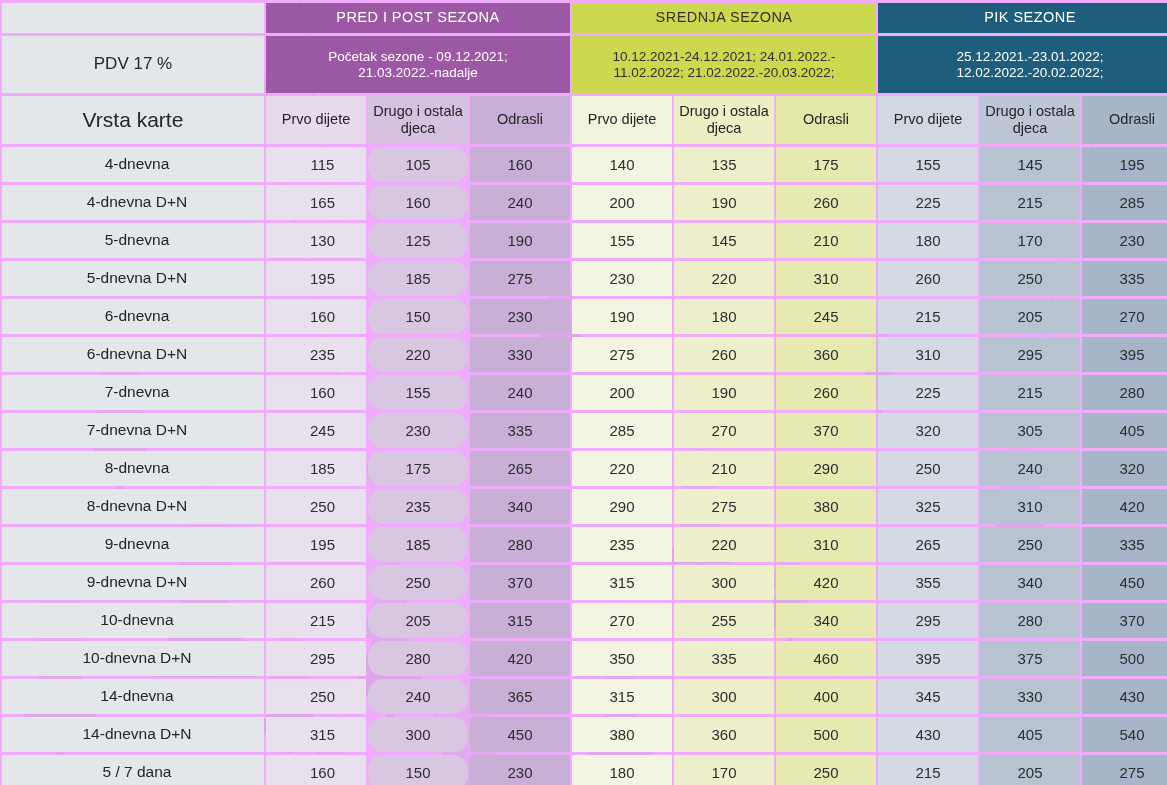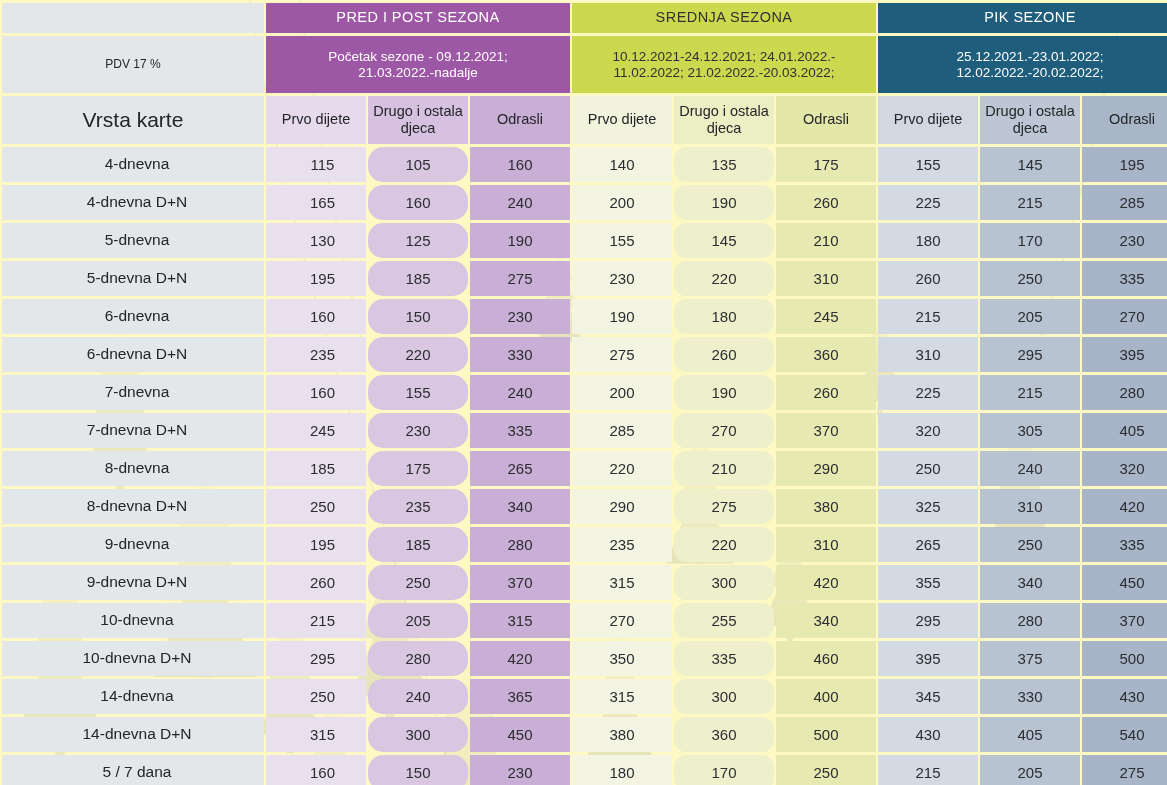--- a/index.html
+++ b/index.html
@@ -9,21 +9,21 @@
     height: 785px;
     overflow: hidden;
     background: #ffffff;
     font-family: "Liberation Sans", sans-serif;
   }
 
   #sheet {
     position: relative;
     width: 1167px;
     height: 785px;
-    background: #fef9c3;
+    background: #f0abfc;
     overflow: hidden;
   }
 
   
   #watermark {
     position: absolute;
     inset: 0;
     z-index: 0;
     pointer-events: none;
   }
@@ -75,21 +75,21 @@
   .dates-blue   { background: #1e5d7b; }
 
   
   .stub-blank {
     background: #e4e7ea;
     height: 30px;
   }
   .stub-pdv {
     background: #e4e7ea;
     height: 57px;
-    font-size: 12px;
+    font-size: 17px;
     font-weight: bold;
     color: #232528;
   }
   .stub-vrsta {
     background: #e4e7ea;
     height: 48px;
     font-size: 21px;
     font-weight: bold;
     color: #232528;
   }
@@ -124,21 +124,21 @@
 
   .cell {
     height: 35px;
     font-size: 15px;
     color: #2b2d30;
   }
   .cell.p1 { background: #e9e0ee; padding-left: 13px; }
   .cell.p2 { background: #d9c7e2; border-radius: 15px; }
   .cell.p3 { background: #c9aed6; }
   .cell.y1 { background: #f3f4e2; margin-top: 48px; }
-  .cell.y2 { background: #eef0cc; border-radius: 12px; }
+  .cell.y2 { background: #eef0cc; }
   .cell.y3 { background: #e6eab0; }
   .cell.b1 { background: #d4dae3; }
   .cell.b2 { background: #b8c3d2; }
   .cell.b3 { background: #a8b5c8; }
 
   .dates-line { display: block; }
 </style>
 </head>
 <body>
 

